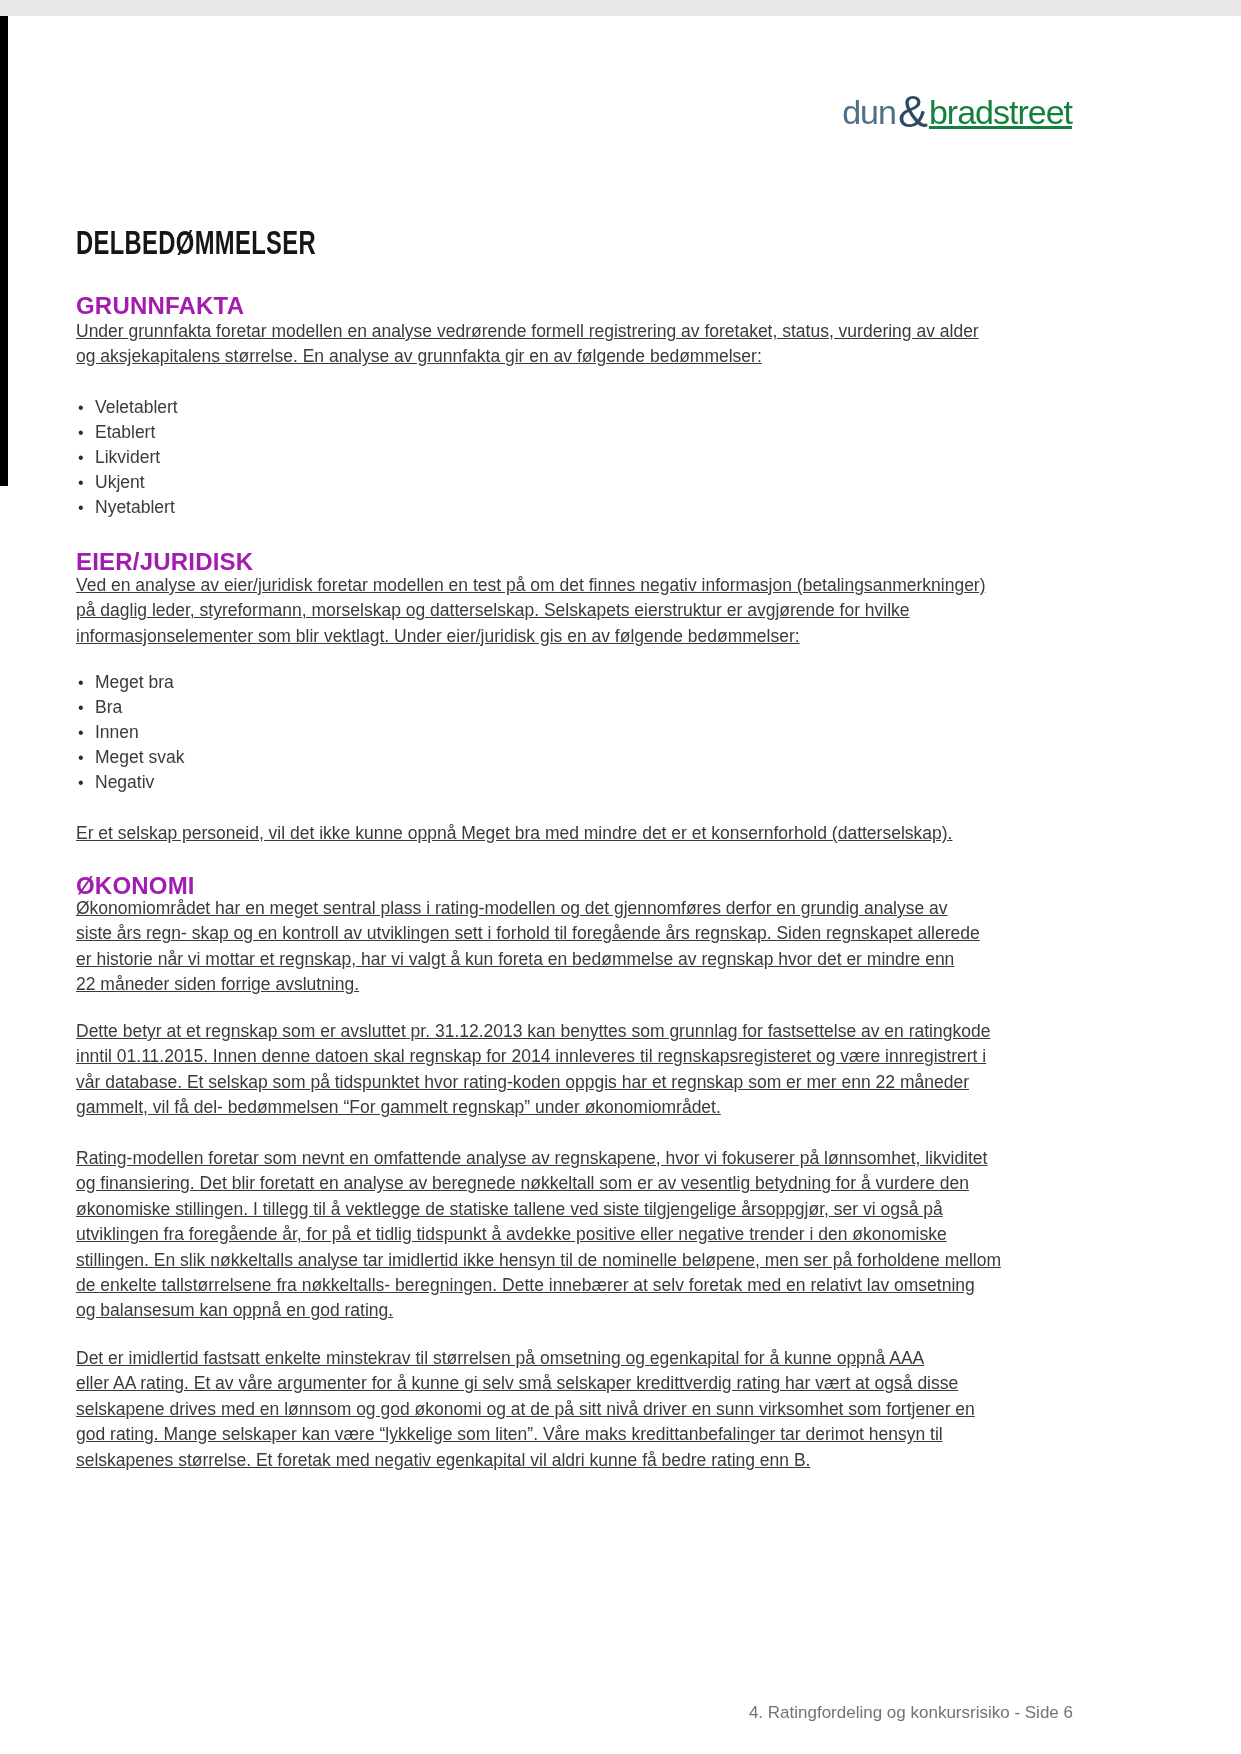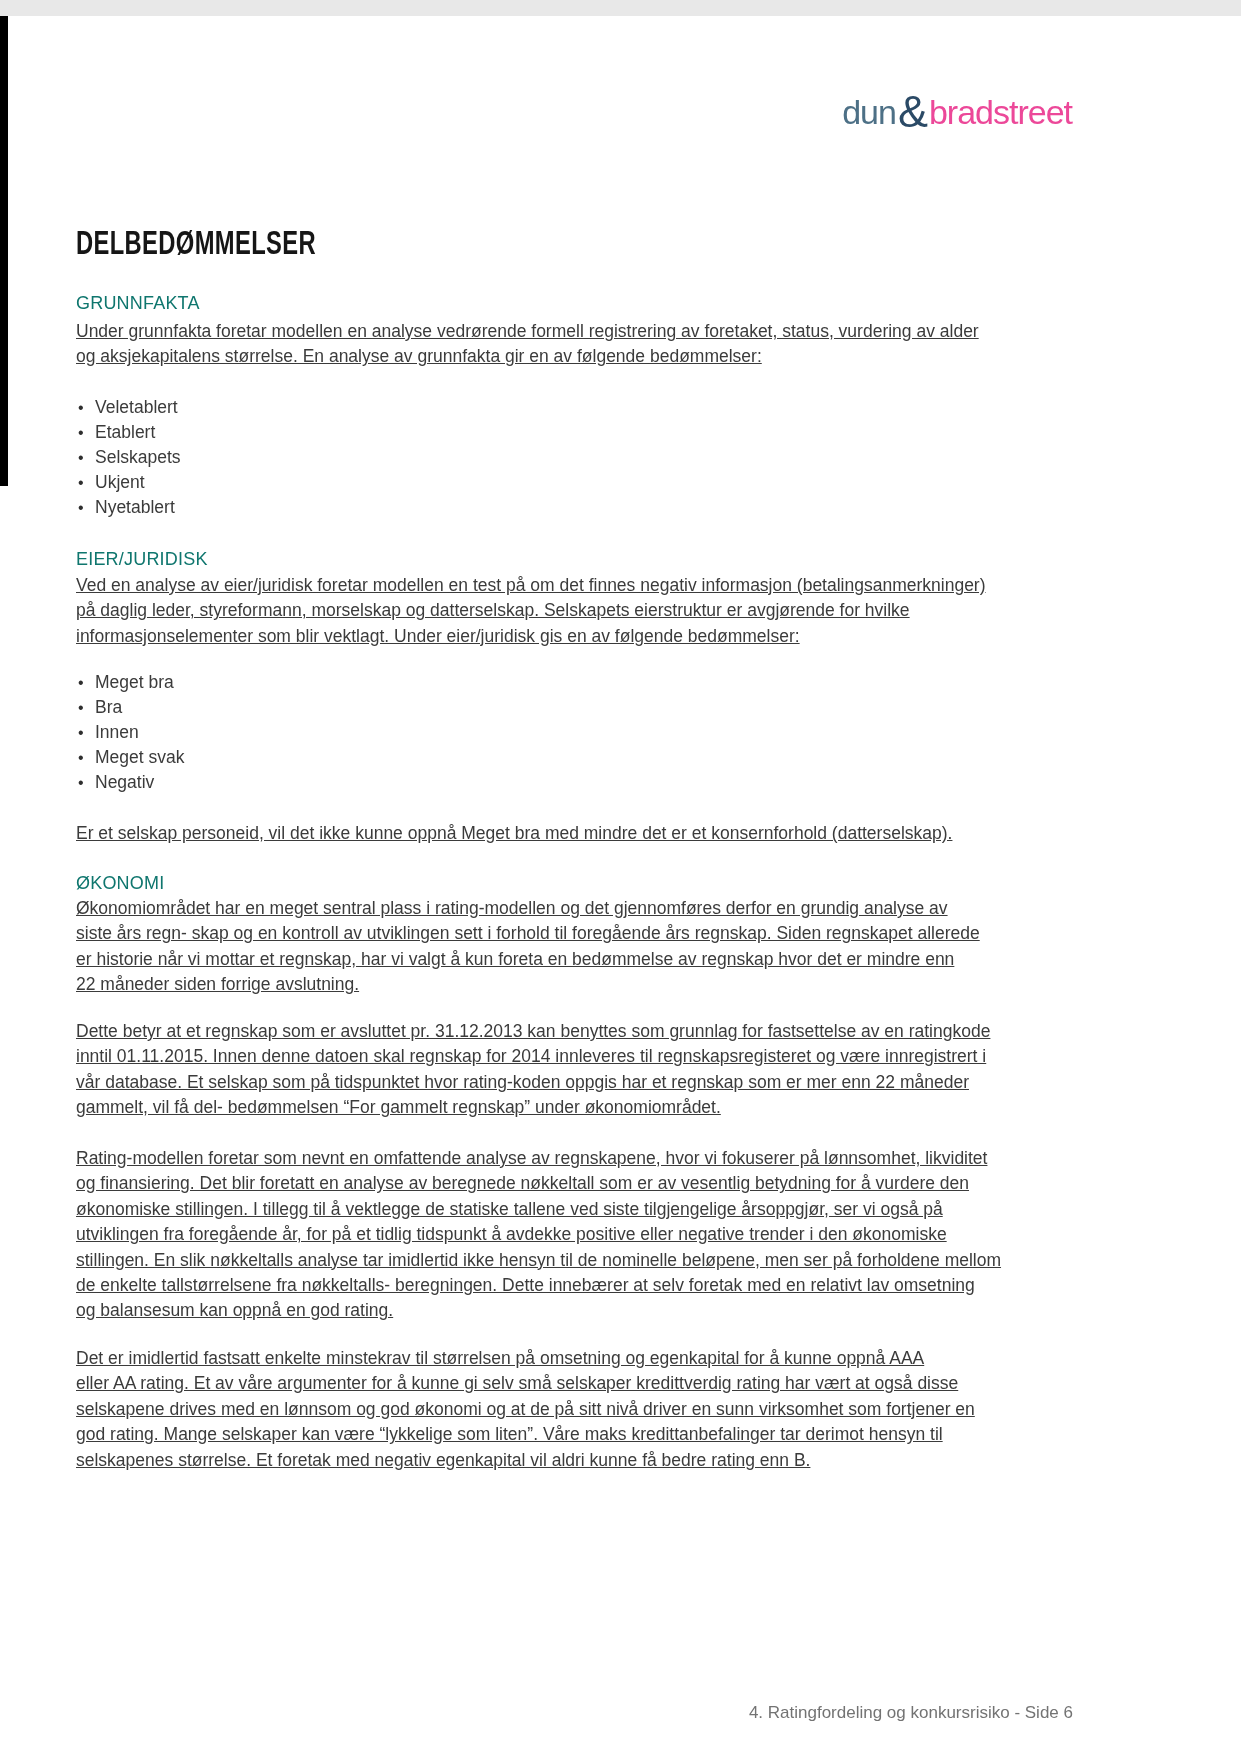--- a/index.html
+++ b/index.html
@@ -24,37 +24,37 @@
     line-height:1;
     white-space:nowrap;
   }
   .logo .w1 { color:#4d7086; }
   .logo .amp {
     color:#2b4a66;
     font-size:45px;
     margin:0 2px;
     position:relative; top:3px;
   }
-  .logo .w2 { color:#ec4899; }
+  .logo .w2 { color:#15803d;text-decoration:underline; }
   .doc-title {
     position:absolute; left:76px; top:210px;
     margin:0;
     font-size:33px; font-weight:700;
     letter-spacing:0.5px;
     color:#161616;
     line-height:1;
     transform:scaleX(0.72);
     transform-origin:0 0;
     white-space:nowrap;
   }
   .sec-heading {
     position:absolute; left:76px;
     margin:0;
-    font-size:18px; font-weight:400;
-    color:#0f766e;
+    font-size:24px; font-weight:700;
+    color:#a21caf;
     line-height:1;
     letter-spacing:0.2px;
     white-space:nowrap;
   }
   .body-text {
     position:absolute; left:76px;
     font-size:17.5px;
     line-height:25.4px;
     color:#3b3b3b;
     white-space:pre;
@@ -122,21 +122,21 @@
         <span>Veletablert</span>
       </li>
 
       <li>
         <span class="dot">•</span>
         <span>Etablert</span>
       </li>
 
       <li>
         <span class="dot">•</span>
-        <span>Selskapets</span>
+        <span>Likvidert</span>
       </li>
 
       <li>
         <span class="dot">•</span>
         <span>Ukjent</span>
       </li>
 
       <li>
         <span class="dot">•</span>
         <span>Nyetablert</span>

